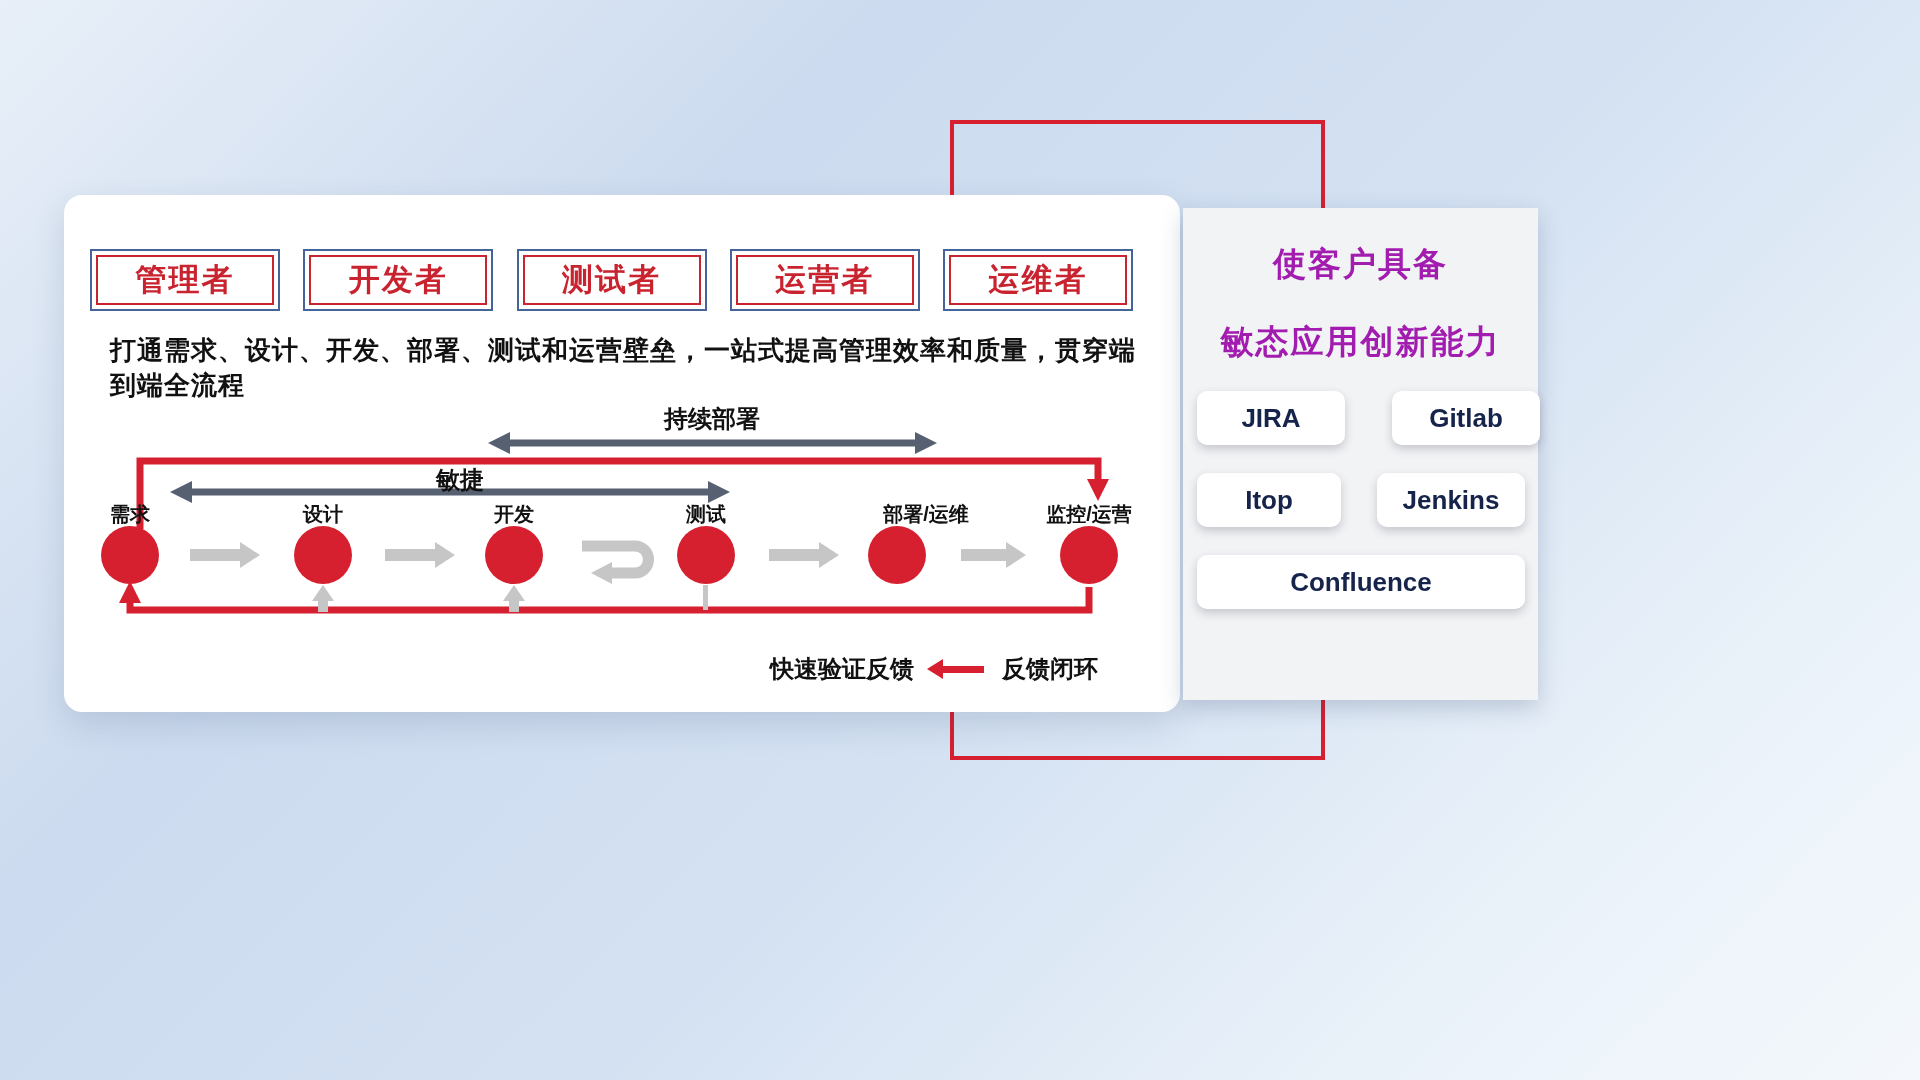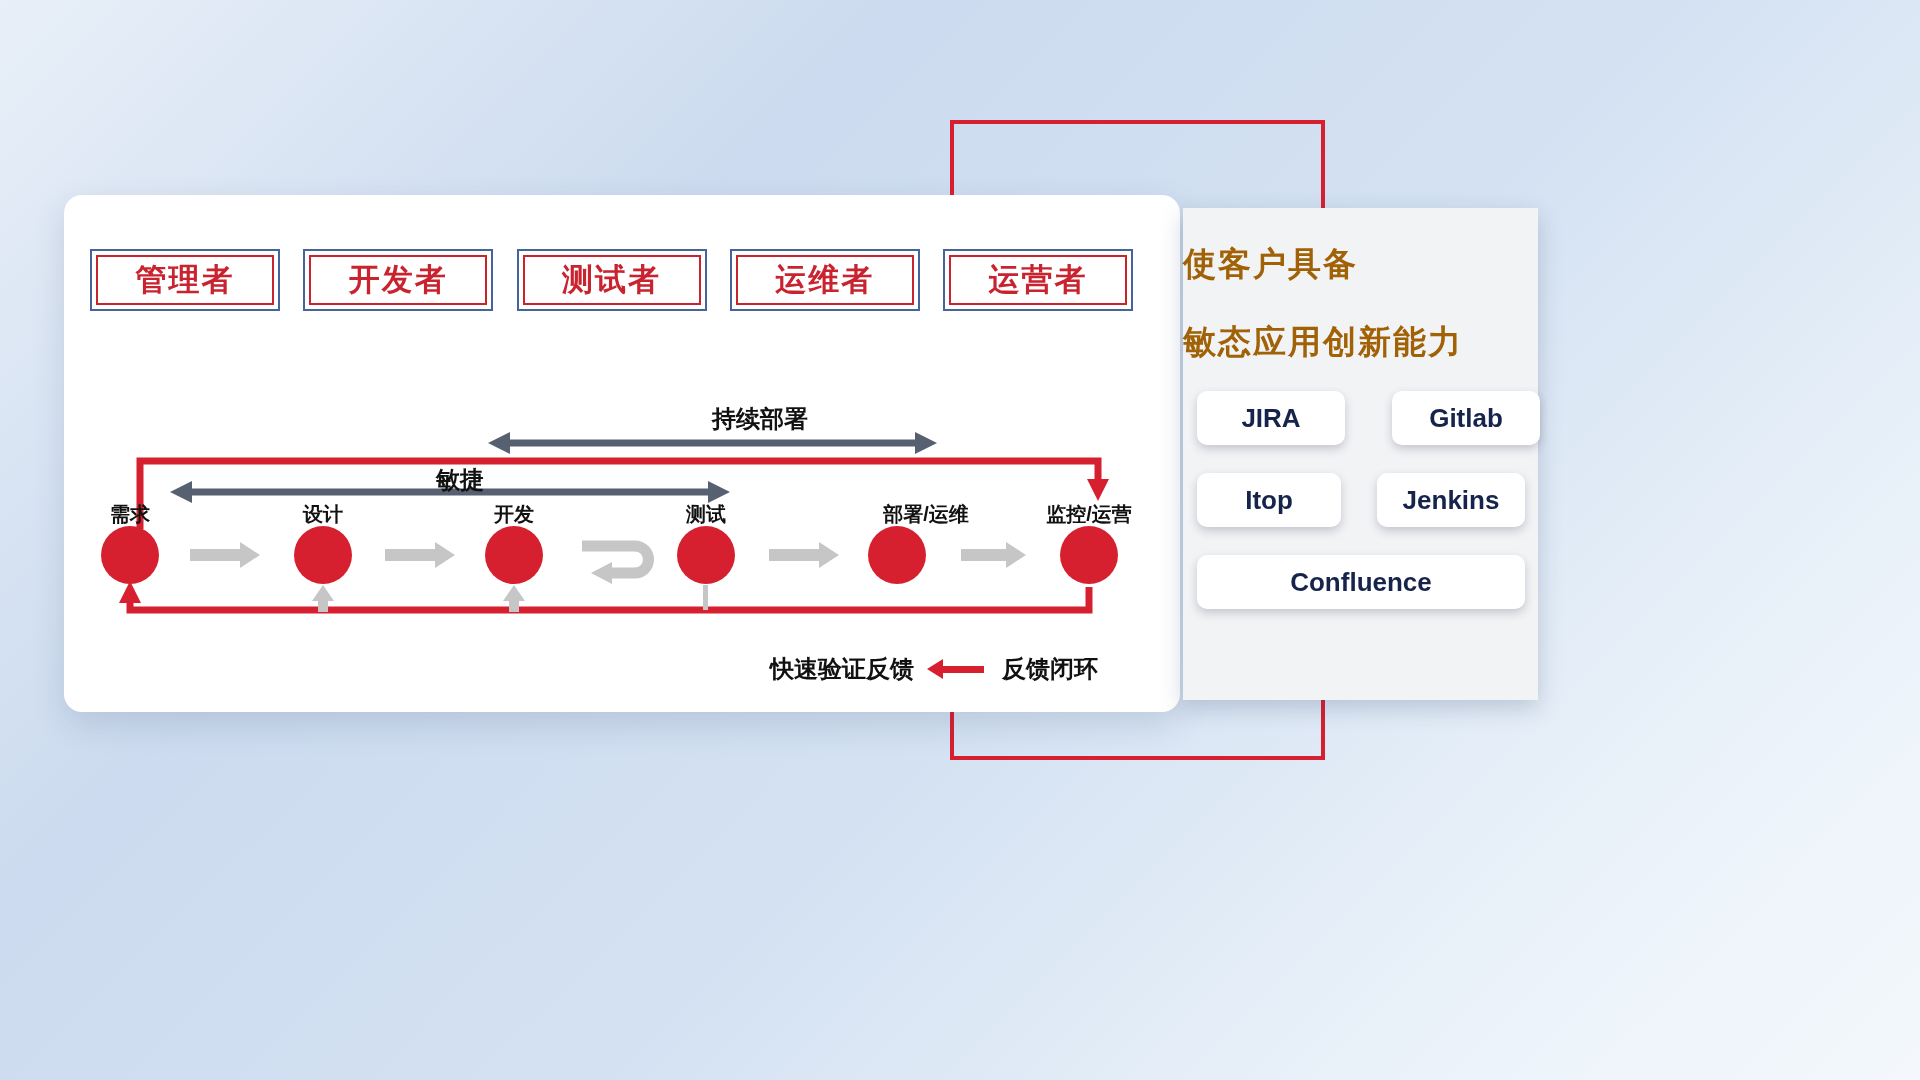--- a/index.html
+++ b/index.html
@@ -63,22 +63,22 @@
   .span-label { position:absolute; transform:translateX(-50%); font-size:24px; font-weight:bold; color:#111; }
   .node-label { position:absolute; transform:translateX(-50%); top:306px; font-size:20px; font-weight:600; color:#111; white-space:nowrap; }
 
   
   .right-panel {
     left:1183px; top:208px; width:355px; height:492px;
     background:#f2f3f5; box-shadow:0 8px 22px rgba(40,60,100,.22);
     z-index:3;
   }
   .panel-title {
-    position:absolute; left:0; width:100%; text-align:left;
-    color:#a16207; font-size:33px; font-weight:bold; letter-spacing:2px;
+    position:absolute; left:0; width:100%; text-align:center;
+    color:#a21caf; font-size:33px; font-weight:bold; letter-spacing:2px;
   }
   .panel-title.l1 { top:34px; }
   .panel-title.l2 { top:112px; }
   .tool-chip {
     position:absolute; background:#ffffff; border-radius:10px;
     box-shadow:0 4px 10px rgba(30,40,70,.22);
     display:flex; align-items:center; justify-content:center;
     font-size:26px; font-weight:bold; color:#16244c;
   }
   .chip-jira { left:14px; top:183px; width:148px; height:54px; }
@@ -100,27 +100,28 @@
     <div class="role-box">
       <div class="role-box-inner">管理者</div>
     </div>
     <div class="role-box">
       <div class="role-box-inner">开发者</div>
     </div>
     <div class="role-box">
       <div class="role-box-inner">测试者</div>
     </div>
     <div class="role-box">
+      <div class="role-box-inner">运营者</div>
+    </div>
+    <div class="role-box">
       <div class="role-box-inner">运维者</div>
     </div>
-    <div class="role-box">
-      <div class="role-box-inner">运营者</div>
-    </div>
   </div>
 
+  <div class="subtitle">打通需求、设计、开发、部署、测试和运营壁垒，一站式提高管理效率和质量，贯穿端到端全流程</div>
 
 
   <svg class="flow" width="1116" height="517" viewBox="0 0 1116 517">
 
     <g>
       <line x1="442" y1="248" x2="855" y2="248" stroke="#566070" stroke-width="7"></line>
       <polygon points="424,248 446,237 446,259" fill="#566070"></polygon>
       <polygon points="873,248 851,237 851,259" fill="#566070"></polygon>
     </g>
 
@@ -167,21 +168,21 @@
     <g fill="#d6202f">
       <circle cx="66" cy="360" r="29"></circle>
       <circle cx="259" cy="360" r="29"></circle>
       <circle cx="450" cy="360" r="29"></circle>
       <circle cx="642" cy="360" r="29"></circle>
       <circle cx="833" cy="360" r="29"></circle>
       <circle cx="1025" cy="360" r="29"></circle>
     </g>
   </svg>
 
-  <div class="span-label" style="left:648px; top:208px;margin-left:48px;">持续部署</div>
+  <div class="span-label" style="left:648px; top:208px;">持续部署</div>
   <div class="span-label" style="left:396px; top:269px;">敏捷</div>
 
   <div class="node-label" style="left:66px;">需求</div>
   <div class="node-label" style="left:259px;">设计</div>
   <div class="node-label" style="left:450px;">开发</div>
   <div class="node-label" style="left:642px;">测试</div>
   <div class="node-label" style="left:833px;margin-left:29px;">部署/运维</div>
   <div class="node-label" style="left:1025px;">监控/运营</div>
 
   <div class="legend-row legend-feedback">

